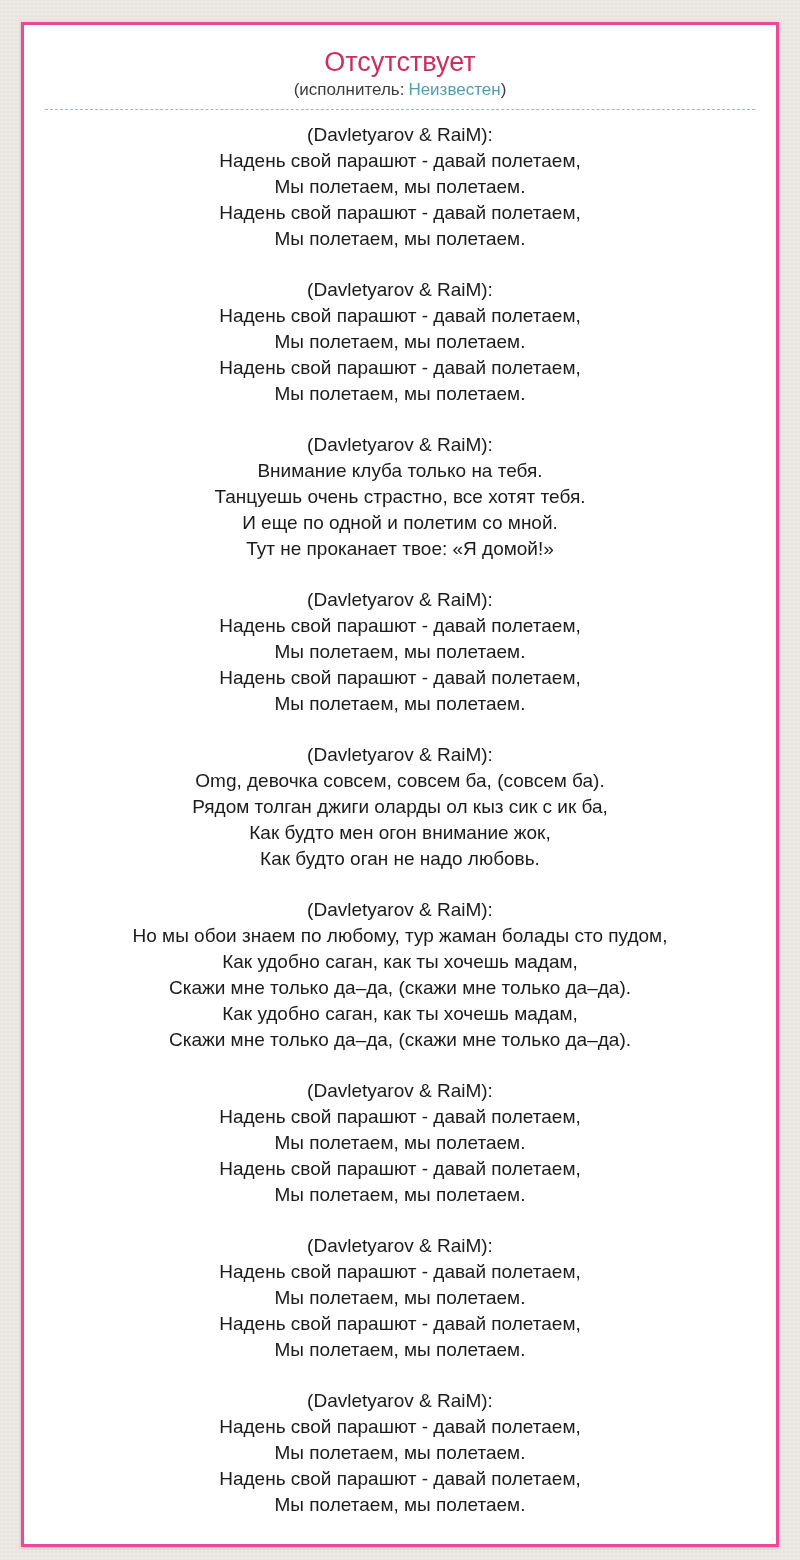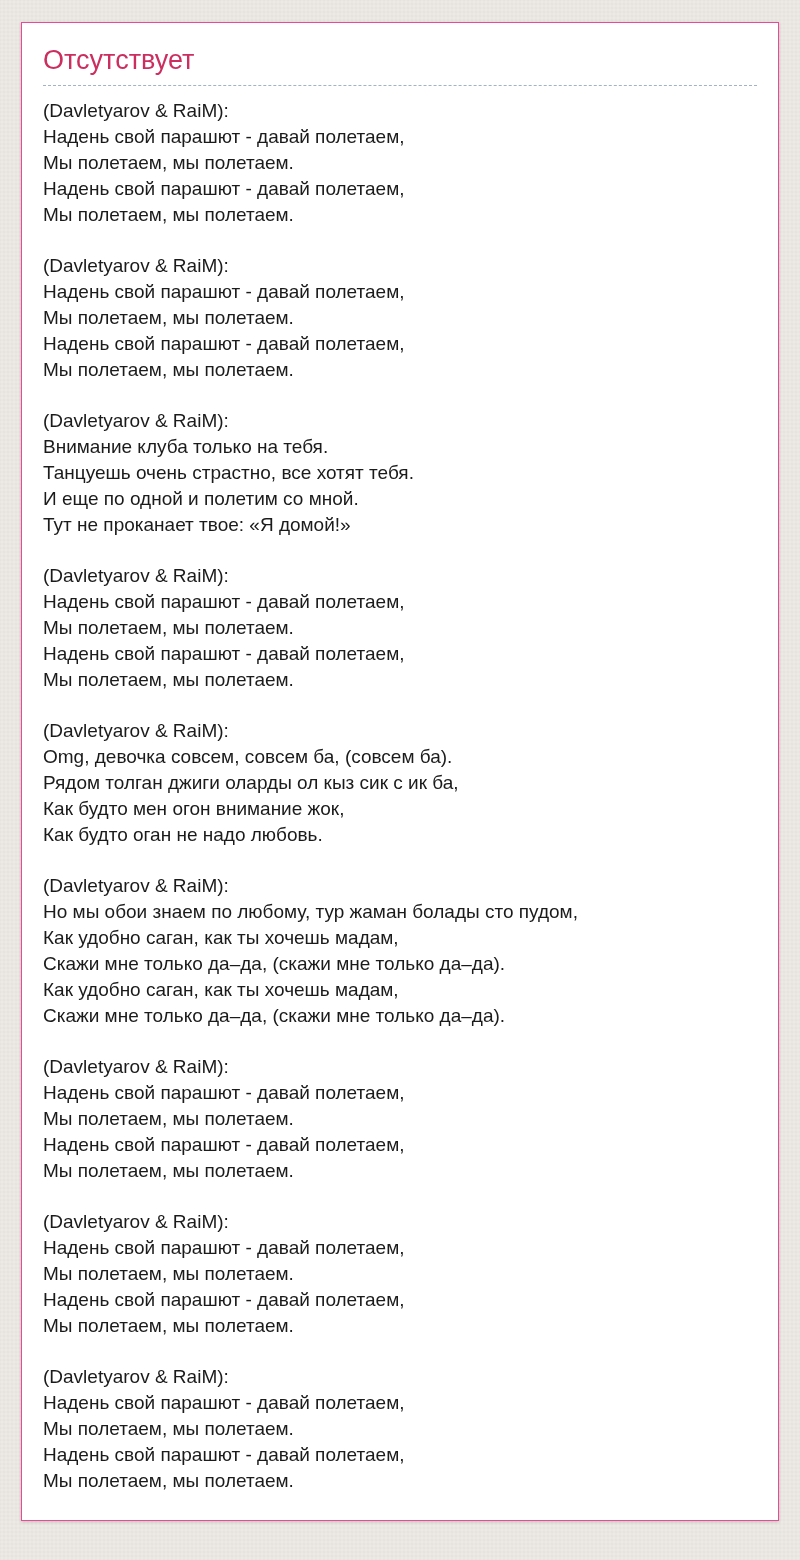--- a/index.html
+++ b/index.html
@@ -17,25 +17,26 @@
       radial-gradient(rgba(255,255,255,0.55) 22%, rgba(255,255,255,0) 26%),
       radial-gradient(rgba(170,162,150,0.18) 22%, rgba(170,162,150,0) 26%);
     background-size: 4px 4px, 4px 4px;
     background-position: 0 0, 2px 2px;
     min-height: 1560px;
     padding: 22px 21px 23px 21px;
   }
 
   .card {
     background: #ffffff;
-    border: 1px solid #ec4899;
+    border: 3px solid #ec4899;
     box-shadow: 0 1px 3px rgba(0,0,0,0.18);
     width: 758px;
     min-height: 1492px;
     padding: 22px 21px 26px 21px;
+    text-align: center;
   }
 
   .song-header {
     border-bottom: 1px dashed #9fb3c9;
     padding-bottom: 9px;
   }
 
   .song-title {
     display: inline-block;
     font-size: 27px;
@@ -75,20 +76,21 @@
     margin-bottom: 0;
   }
 </style>
 </head>
 <body>
 
 <div class="card">
 
   <div class="song-header">
     <a class="song-title">Отсутствует</a>
+    <div class="song-subtitle"><span>(исполнитель:</span><a class="artist-link">Неизвестен</a><span>)</span></div>
   </div>
 
   <div class="lyrics">
       <p class="stanza">(Davletyarov &amp; RaiM):<br>Надень свой парашют - давай полетаем,<br>Мы полетаем, мы полетаем.<br>Надень свой парашют - давай полетаем,<br>Мы полетаем, мы полетаем.</p>
       <p class="stanza">(Davletyarov &amp; RaiM):<br>Надень свой парашют - давай полетаем,<br>Мы полетаем, мы полетаем.<br>Надень свой парашют - давай полетаем,<br>Мы полетаем, мы полетаем.</p>
       <p class="stanza">(Davletyarov &amp; RaiM):<br>Внимание клуба только на тебя.<br>Танцуешь очень страстно, все хотят тебя.<br>И еще по одной и полетим со мной.<br>Тут не проканает твое: «Я домой!»</p>
       <p class="stanza">(Davletyarov &amp; RaiM):<br>Надень свой парашют - давай полетаем,<br>Мы полетаем, мы полетаем.<br>Надень свой парашют - давай полетаем,<br>Мы полетаем, мы полетаем.</p>
       <p class="stanza">(Davletyarov &amp; RaiM):<br>Omg, девочка совсем, совсем ба, (совсем ба).<br>Рядом толган джиги оларды ол кыз сик с ик ба,<br>Как будто мен огон внимание жок,<br>Как будто оган не надо любовь.</p>
       <p class="stanza">(Davletyarov &amp; RaiM):<br>Но мы обои знаем по любому, тур жаман болады сто пудом,<br>Как удобно саган, как ты хочешь мадам,<br>Скажи мне только да–да, (скажи мне только да–да).<br>Как удобно саган, как ты хочешь мадам,<br>Скажи мне только да–да, (скажи мне только да–да).</p>
       <p class="stanza">(Davletyarov &amp; RaiM):<br>Надень свой парашют - давай полетаем,<br>Мы полетаем, мы полетаем.<br>Надень свой парашют - давай полетаем,<br>Мы полетаем, мы полетаем.</p>

